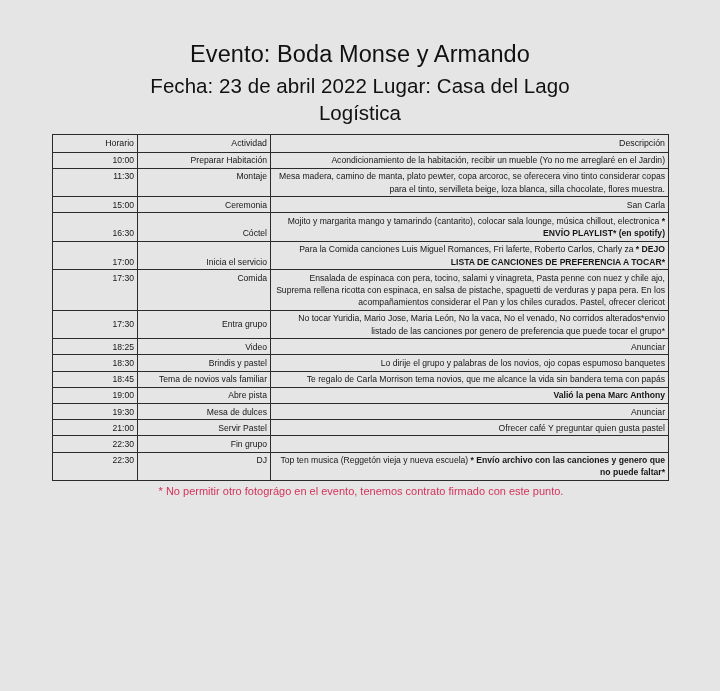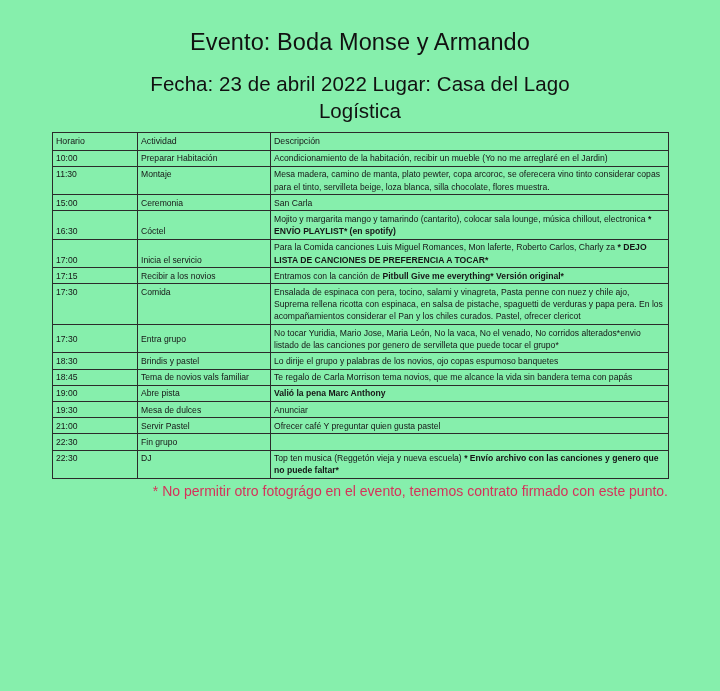--- a/index.html
+++ b/index.html
@@ -13,43 +13,43 @@
     height: 691px;
     font-family: "Liberation Sans", sans-serif;
     color: #1a1a1a;
     overflow: hidden;
   }
 
   .page {
     width: 720px;
     height: 691px;
     position: relative;
-    background: #86efac;
-    padding: 4px;
+    background: #e5e5e5;
+    padding: 16px;
   }
 
   
   .doc-header {
     text-align: center;
     padding-top: 24px;
   }
   .title-line-1 {
     font-size: 23.5px;
     font-weight: 400;
     line-height: 1.22;
     letter-spacing: 0.1px;
     color: #111111;
   }
   .title-line-2 {
     font-size: 20.5px;
     font-weight: 400;
     line-height: 1.28;
     letter-spacing: 0.05px;
     color: #111111;
-    margin-top: 14px;
+    margin-top: 4px;
   }
   .title-line-3 {
     font-size: 20.5px;
     font-weight: 400;
     line-height: 1.28;
     color: #111111;
     margin-top: 1px;
   }
 
   
@@ -65,21 +65,21 @@
     line-height: 1.42;
   }
   table.schedule col.c-time  { width: 85px; }
   table.schedule col.c-act   { width: 133px; }
   table.schedule col.c-desc  { width: 398px; }
 
   table.schedule th,
   table.schedule td {
     border: 1px solid #2b2b2b;
     padding: 1.5px 3px;
-    text-align: left;
+    text-align: right;
     vertical-align: middle;
     color: #161616;
     word-wrap: break-word;
     overflow-wrap: break-word;
   }
   table.schedule th {
     font-weight: 400;
     font-size: 8.8px;
     padding: 2px 3px;
   }
@@ -93,23 +93,23 @@
   .va-top    { vertical-align: top !important; }
   .va-mid    { vertical-align: middle !important; }
   .va-bottom { vertical-align: bottom !important; }
 
   .b { font-weight: 700; }
 
   
   .footnote {
     width: 616px;
     margin: 3px auto 12px auto;
-    font-size: 14px;
+    font-size: 11px;
     color: #d5325a;
-    text-align: right;
+    text-align: center;
     line-height: 1.4;
     padding-left: 2px;
   }
 </style>
 </head>
 <body>
 
 <div class="page">
 
   <div class="doc-header">
@@ -149,36 +149,36 @@
             <td class="desc va-mid"><span>San Carla</span></td>
           </tr>
           <tr>
             <td class="time va-bottom">16:30</td>
             <td class="act va-bottom">Cóctel</td>
             <td class="desc va-mid"><span>Mojito y margarita mango y tamarindo (cantarito), colocar sala lounge, música chillout, electronica </span><span class="b">* ENVÍO PLAYLIST* (en spotify)</span></td>
           </tr>
           <tr>
             <td class="time va-bottom">17:00</td>
             <td class="act va-bottom">Inicia el servicio</td>
-            <td class="desc va-mid"><span>Para la Comida canciones Luis Miguel Romances, Mon laferte, Roberto Carlos, Charly za </span><span class="b">* DEJO LISTA DE CANCIONES DE PREFERENCIA A TOCAR*</span></td>
-          </tr>
-          <tr>
-            <td class="time va-mid">17:15</td>
-            <td class="act va-mid">Recibir a los novios</td>
-            <td class="desc va-mid"><span>Entramos con la canción de </span><span class="b">Pitbull Give me everything* Versión original*</span></td>
+            <td class="desc va-mid"><span>Para la Comida canciones Luis Miguel Romances, Fri laferte, Roberto Carlos, Charly za </span><span class="b">* DEJO LISTA DE CANCIONES DE PREFERENCIA A TOCAR*</span></td>
           </tr>
           <tr>
             <td class="time va-top">17:30</td>
             <td class="act va-top">Comida</td>
             <td class="desc va-mid"><span>Ensalada de espinaca con pera, tocino, salami y vinagreta,  Pasta penne con nuez y chile ajo, Suprema rellena ricotta con espinaca, en salsa de pistache, spaguetti de verduras y papa pera. En los acompañamientos considerar el Pan y los chiles curados. Pastel, ofrecer clericot</span></td>
           </tr>
           <tr>
             <td class="time va-mid">17:30</td>
             <td class="act va-mid">Entra grupo</td>
-            <td class="desc va-mid"><span>No tocar Yuridia, Mario Jose, Maria León, No la vaca,  No el venado, No corridos alterados*envio listado de las canciones por genero de servilleta que puede tocar el grupo*</span></td>
+            <td class="desc va-mid"><span>No tocar Yuridia, Mario Jose, Maria León, No la vaca,  No el venado, No corridos alterados*envio listado de las canciones por genero de preferencia que puede tocar el grupo*</span></td>
+          </tr>
+          <tr>
+            <td class="time va-mid">18:25</td>
+            <td class="act va-mid">Video</td>
+            <td class="desc va-mid"><span>Anunciar</span></td>
           </tr>
           <tr>
             <td class="time va-mid">18:30</td>
             <td class="act va-mid">Brindis y pastel</td>
             <td class="desc va-mid"><span>Lo dirije el grupo y palabras de los novios, ojo copas espumoso banquetes</span></td>
           </tr>
           <tr>
             <td class="time va-bottom">18:45</td>
             <td class="act va-bottom">Tema de novios vals familiar</td>
             <td class="desc va-mid"><span>Te regalo de Carla Morrison tema novios, que me alcance la vida sin bandera tema con papás</span></td>

